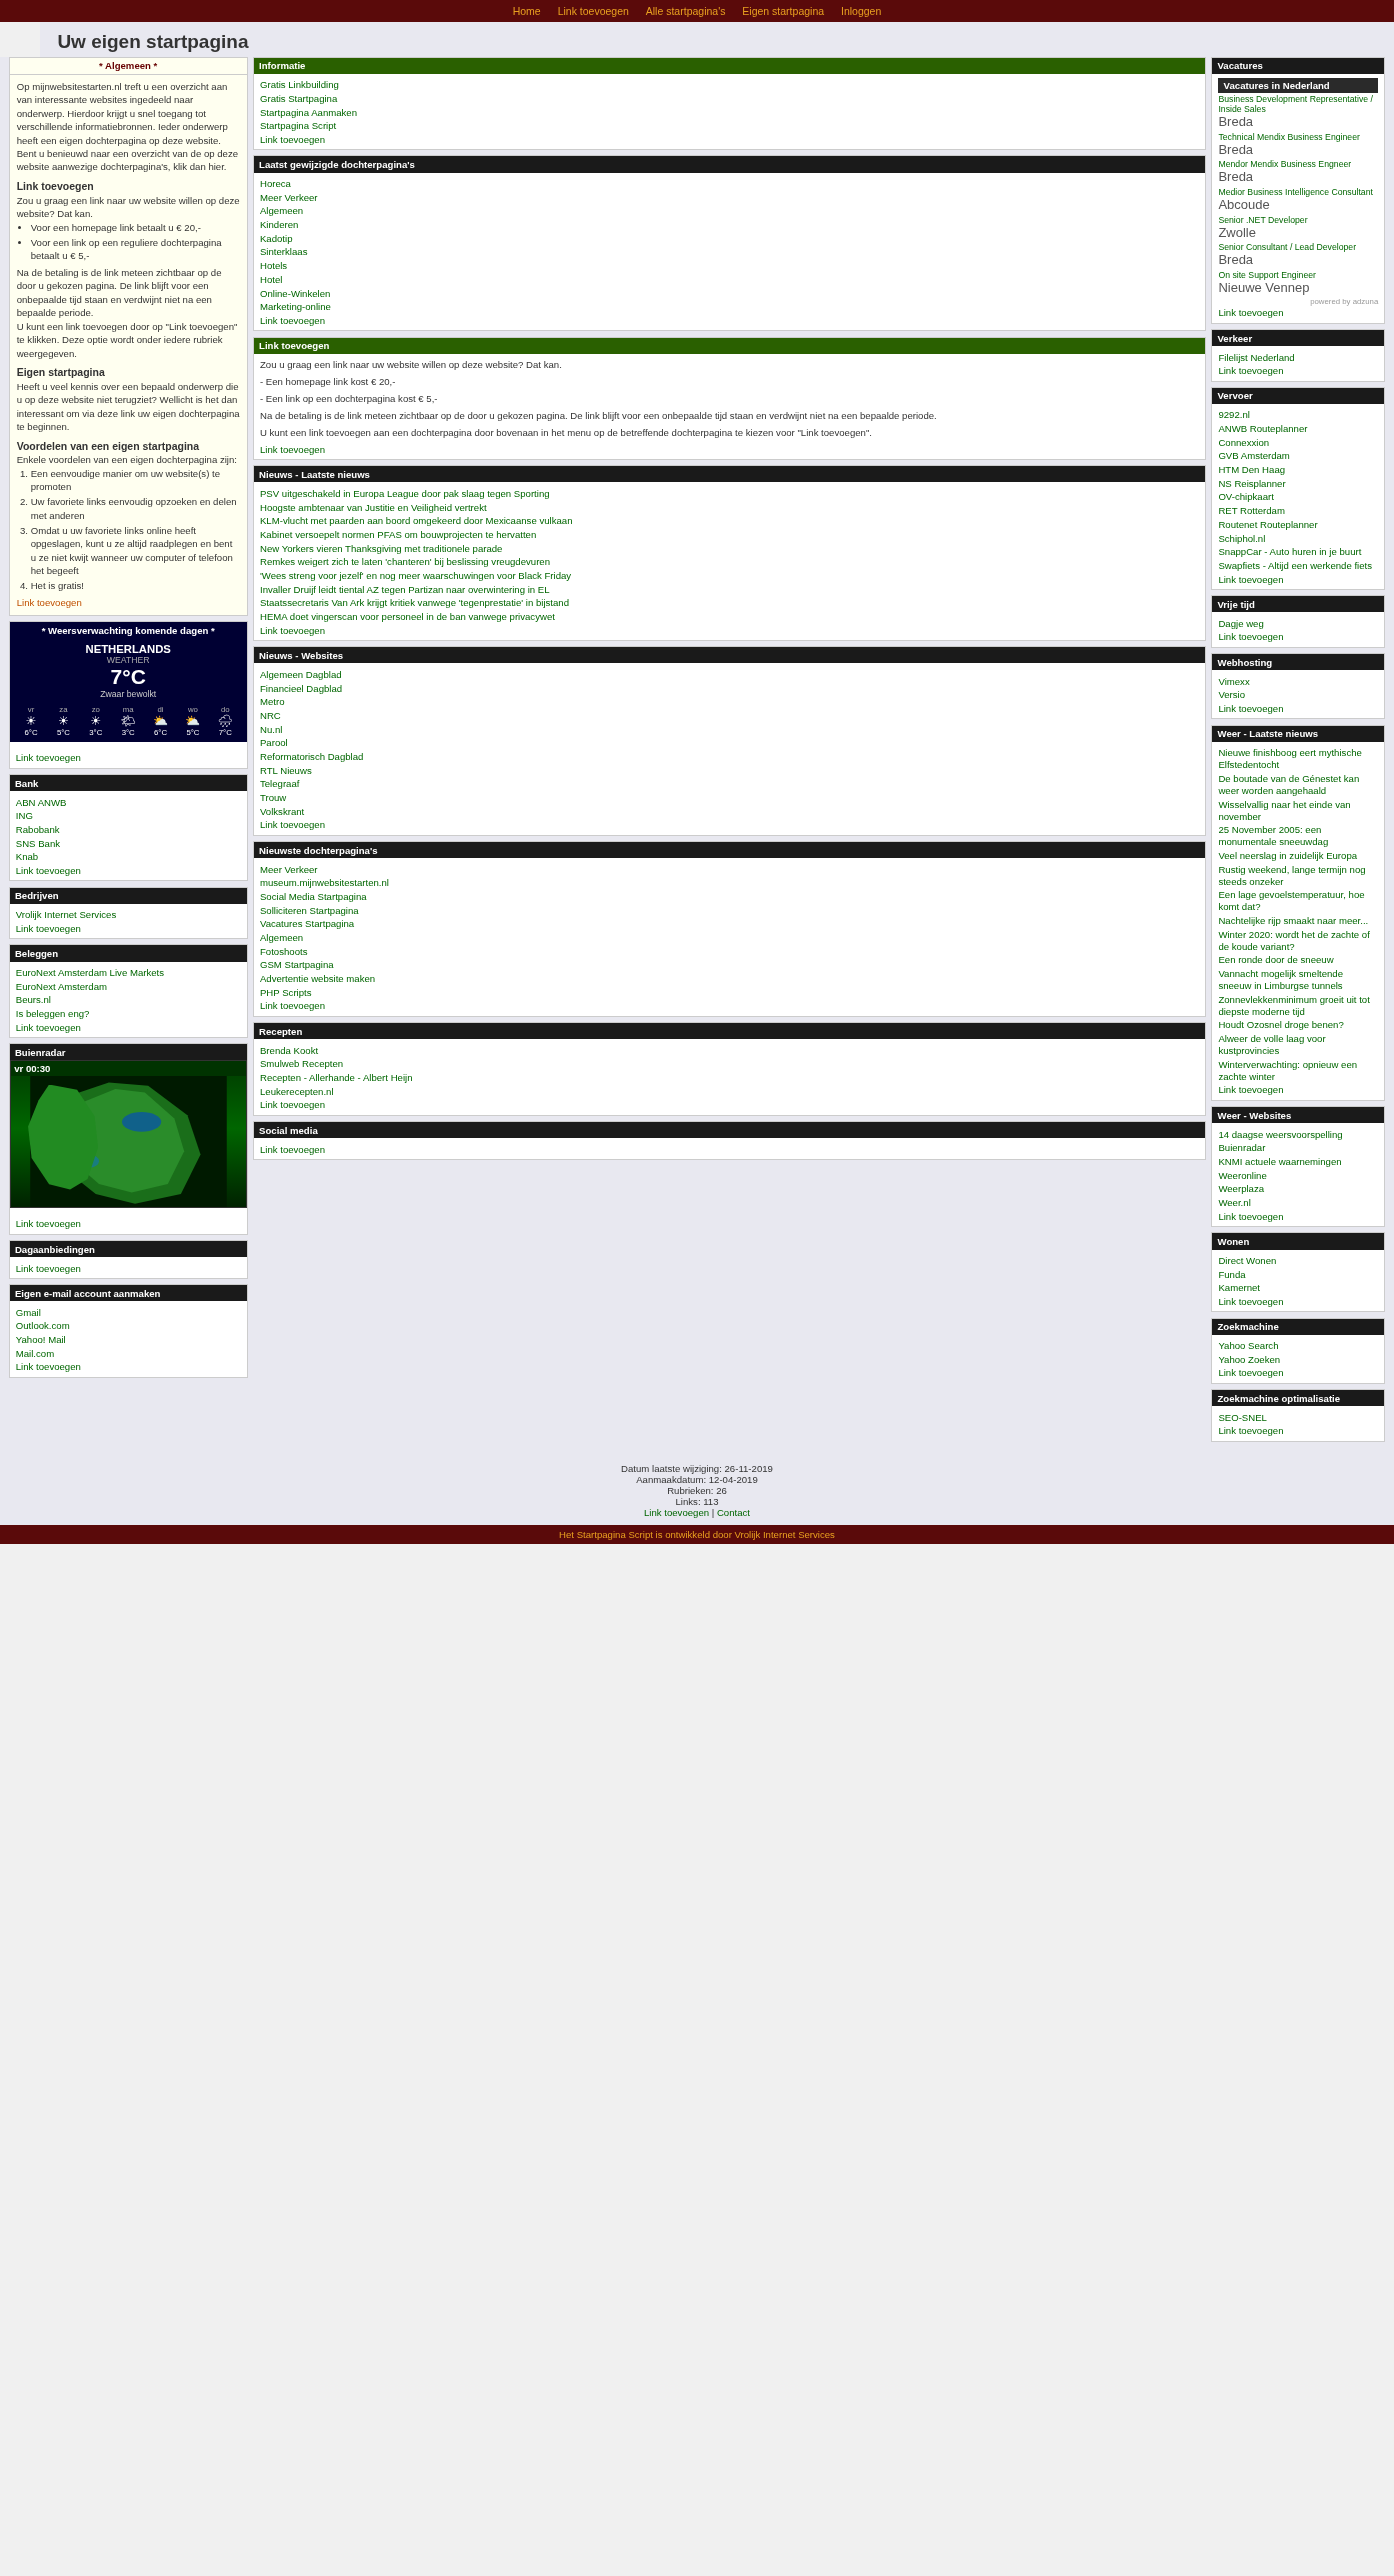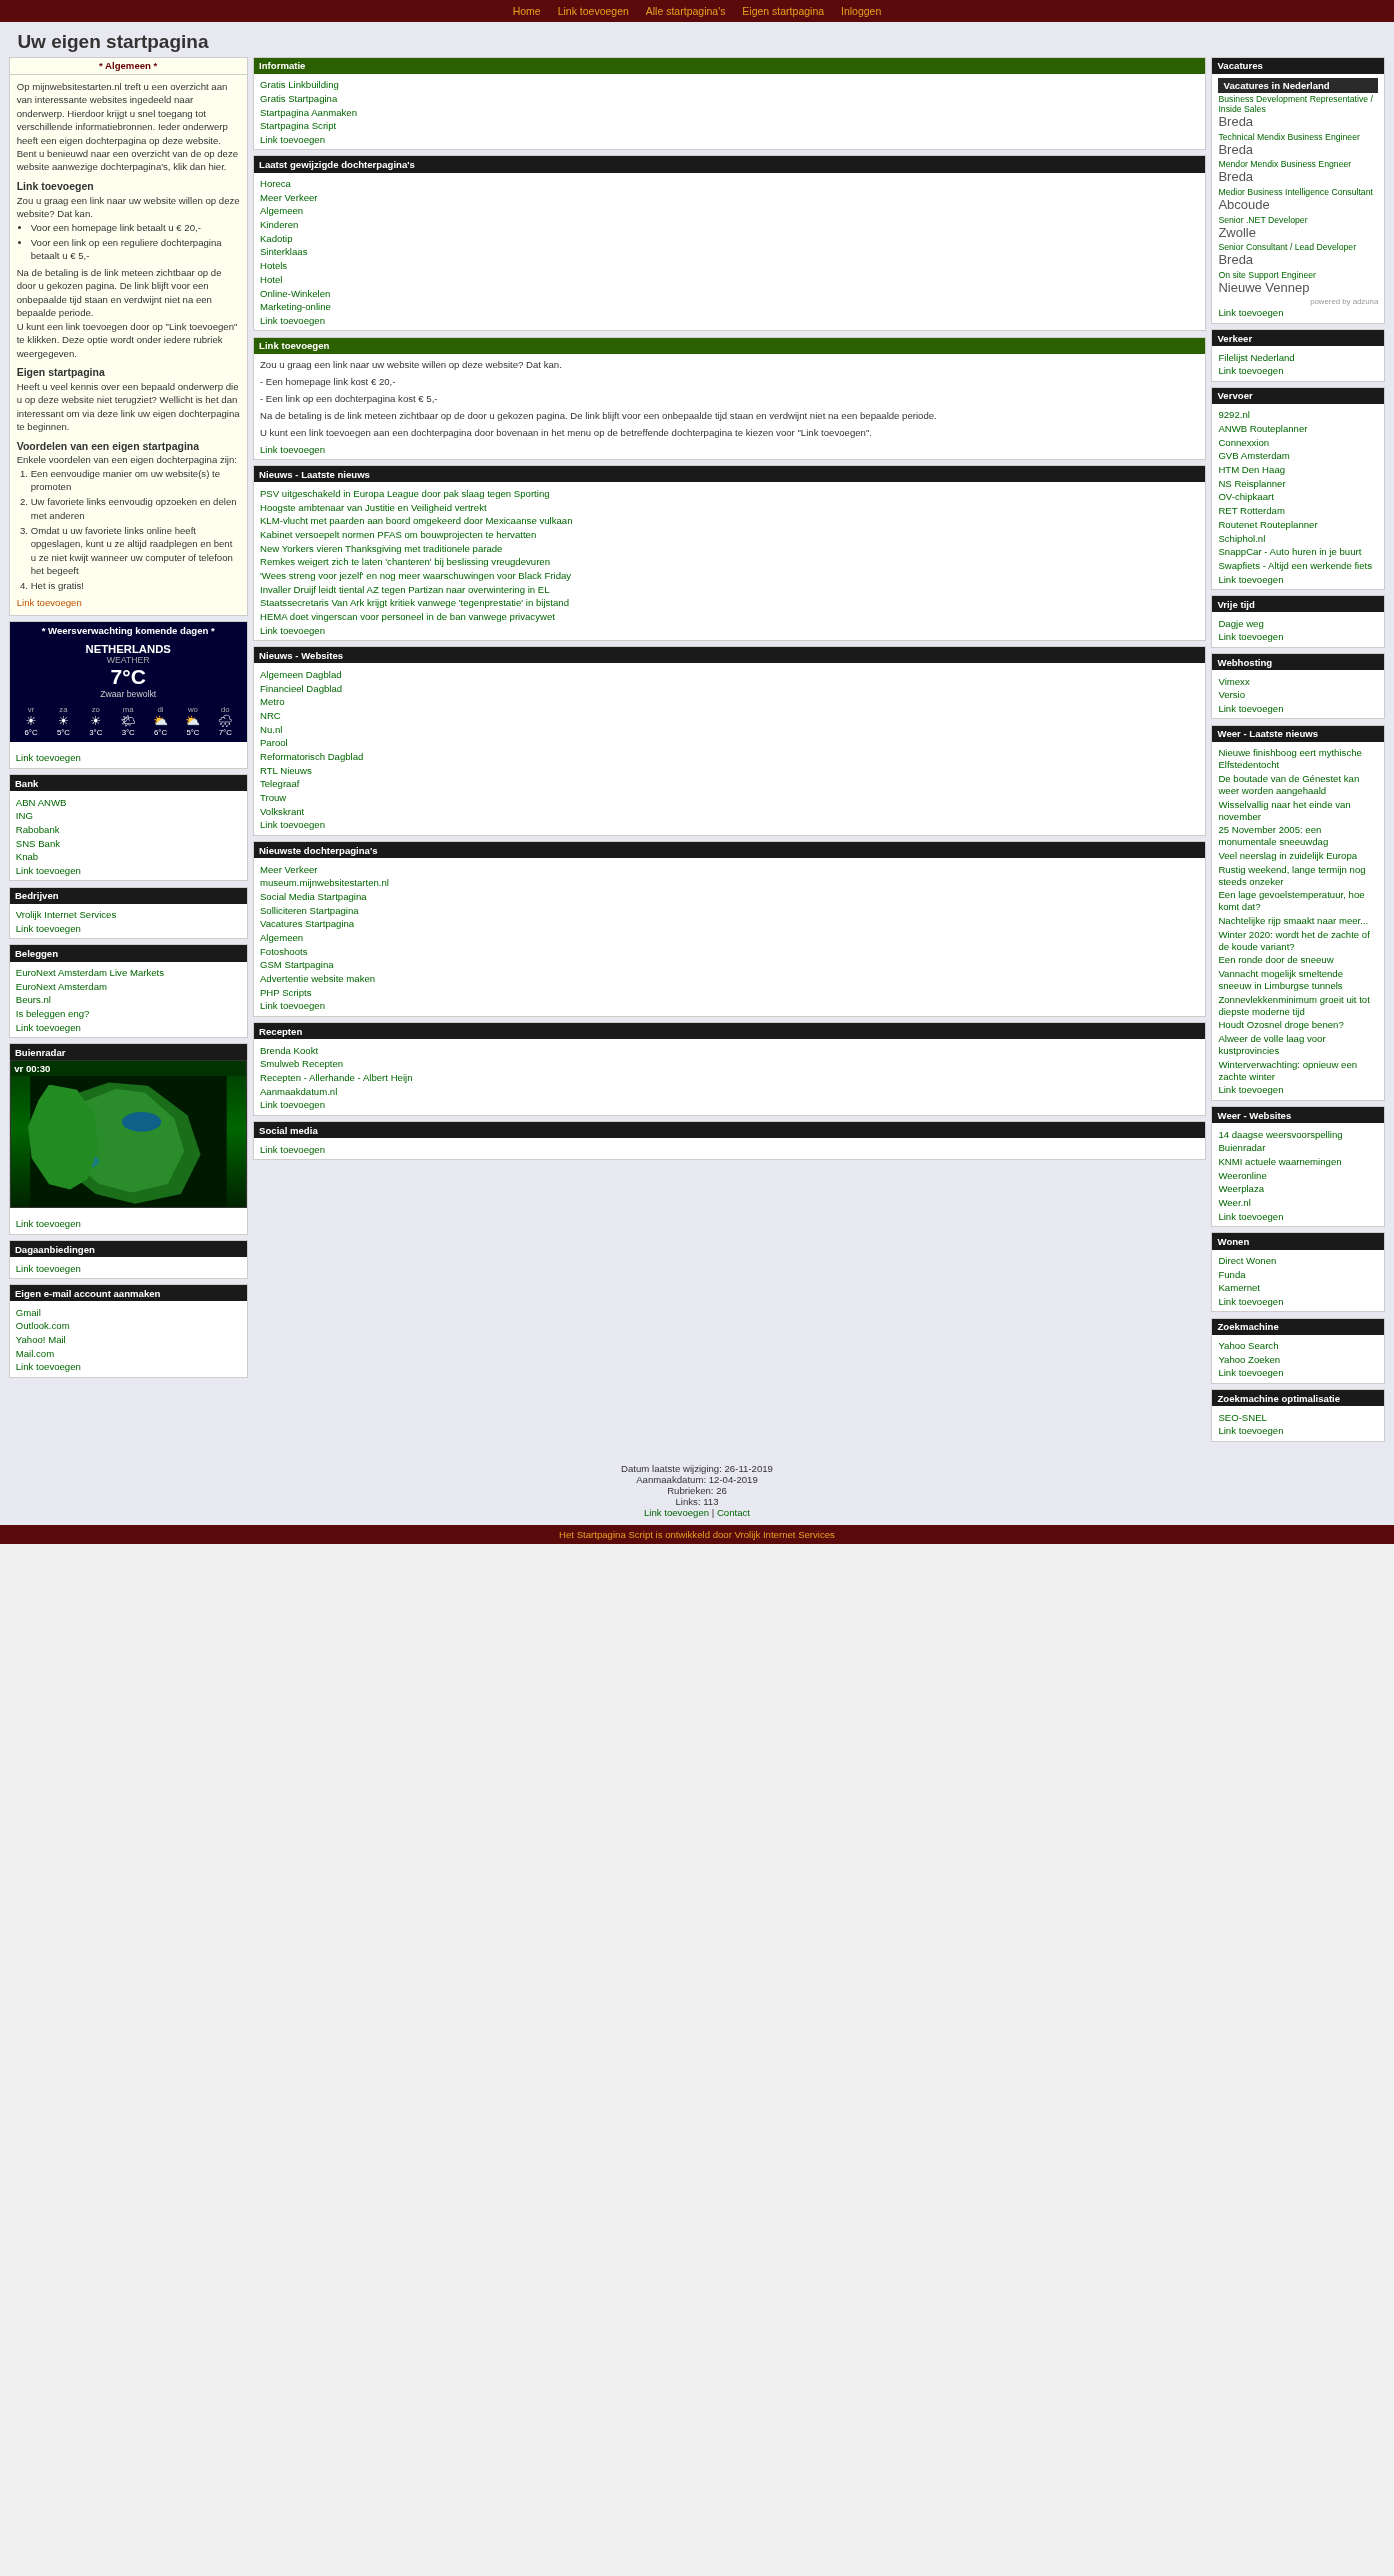--- a/index.html
+++ b/index.html
@@ -16,20 +16,21 @@
       text-decoration: none;
       font-size: 10.5px;
       margin: 0 7px;
       cursor: pointer;
     }
 
     
     #page-header {
       background: #e8e8f0;
       padding: 8.7px 17.4px 3.5px 17.4px;
+      margin-left: 40px;
     }
     #page-header h1 {
       font-size: 19px;
       font-weight: bold;
       color: #333;
     }
 
     
     #main-container {
       max-width: 1395px;
@@ -502,21 +503,21 @@
       </div>
     </div>
 
     <div class="section-box">
       <div class="section-header dark">Recepten</div>
       <div class="section-content">
         <ul class="section-list">
           <li><a href="#">Brenda Kookt</a></li>
           <li><a href="#">Smulweb Recepten</a></li>
           <li><a href="#">Recepten - Allerhande - Albert Heijn</a></li>
-          <li><a href="#">Aanmaakdatum.nl</a></li>
+          <li><a href="#">Leukerecepten.nl</a></li>
         </ul>
         <a href="#" class="link-orange">Link toevoegen</a>
       </div>
     </div>
 
     <div class="section-box">
       <div class="section-header dark">Social media</div>
       <div class="section-content">
         <a href="#" class="link-orange">Link toevoegen</a>
       </div>

